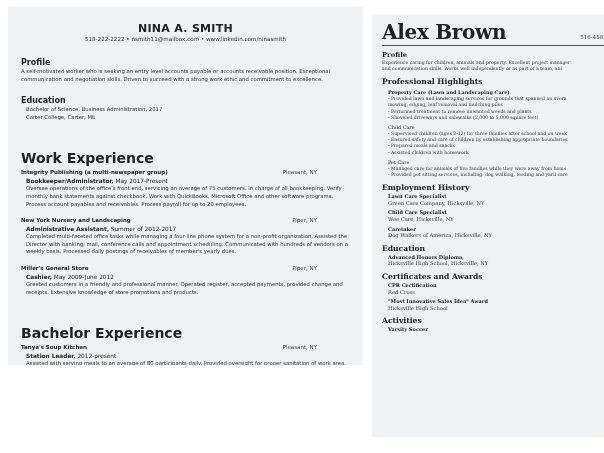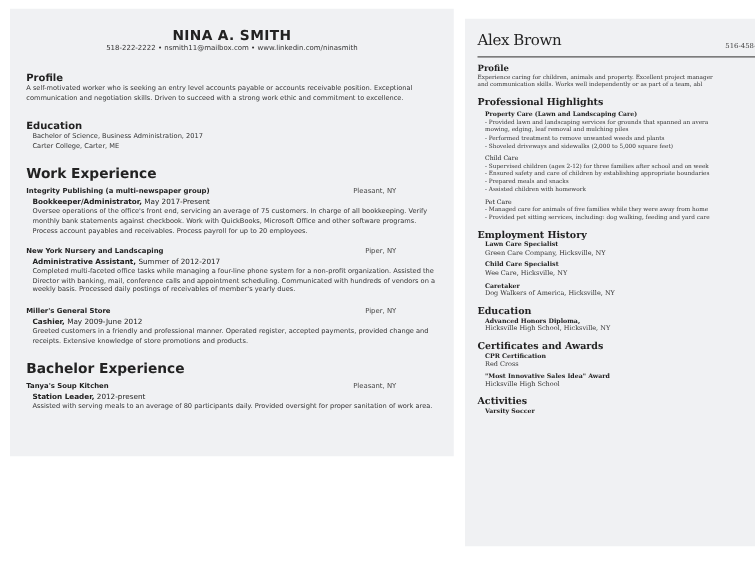--- a/index.html
+++ b/index.html
@@ -3,34 +3,34 @@
 <meta charset="utf-8">
 <style>
   html,body{margin:0;padding:0;}
   body{width:604px;height:453px;background:#ffffff;position:relative;overflow:hidden;}
   .panel{position:absolute;background:#f0f1f3;box-sizing:border-box;overflow:hidden;}
   
   #left{left:8px;top:7px;width:355px;height:358px;padding:12px 13px 0 13px;font-family:"DejaVu Sans",sans-serif;color:#222;}
   #left .name{text-align:center;font-weight:bold;font-size:11px;letter-spacing:0.3px;margin-top:4px;line-height:12px;}
   #left .contact{text-align:center;font-size:5.6px;line-height:9px;color:#333;}
   #left .sec-h{font-weight:bold;font-size:8px;line-height:10px;margin-top:12px;}
-  #left .sec-h.big{font-size:11px;margin-top:13px;}
+  #left .sec-h.big{font-size:14px;margin-top:32px;}
   #left .para{font-size:5.3px;line-height:7.6px;color:#333;}
   #left .edu-line{font-size:5.3px;line-height:7.6px;padding-left:5px;color:#333;}
   #left .job-row{display:flex;justify-content:space-between;font-size:5.5px;line-height:8px;margin-top:7px;}
   #left .employer{font-weight:bold;}
   #left .loc{color:#444;padding-right:33px;}
   #left .job-body{padding-left:5px;}
   #left .role-line{font-size:5.8px;line-height:8px;margin-top:1px;}
   #left .role{font-weight:bold;}
   #left .desc{font-size:5.3px;line-height:7.6px;color:#333;}
   
   #right{left:372px;top:15px;width:240px;height:422px;padding:8px 0 0 10px;font-family:"DejaVu Serif",serif;color:#222;}
   #right .header{display:flex;justify-content:space-between;align-items:flex-end;width:240px;border-bottom:1px solid #555;padding-bottom:4px;}
-  #right .name{font-size:12px;font-weight:normal;line-height:18px;letter-spacing:-0.3px;}
+  #right .name{font-size:20px;font-weight:bold;line-height:18px;letter-spacing:-0.3px;}
   #right .phone{font-size:5.5px;color:#444;white-space:nowrap;margin-right:10px;line-height:8px;}
   #right .sec-h{font-weight:bold;font-size:6.8px;line-height:9px;margin-top:4px;white-space:nowrap;}
   #right .sec-h.lg{font-size:7.6px;margin-top:5px;}
   #right .text{font-size:4.6px;line-height:6.2px;color:#333;white-space:nowrap;}
   #right .indent{padding-left:6px;}
   #right .sub-h{font-size:4.9px;font-weight:bold;line-height:6.6px;margin-top:3px;white-space:nowrap;}
   #right .sub-h.norm{font-weight:normal;}
   #right .bullet{font-size:4.6px;line-height:6.3px;color:#333;white-space:nowrap;}
   #right .item-title{font-size:5px;font-weight:bold;line-height:6.6px;margin-top:3px;white-space:nowrap;}
   #right .item-sub{font-size:5.2px;line-height:6.6px;color:#333;white-space:nowrap;}

